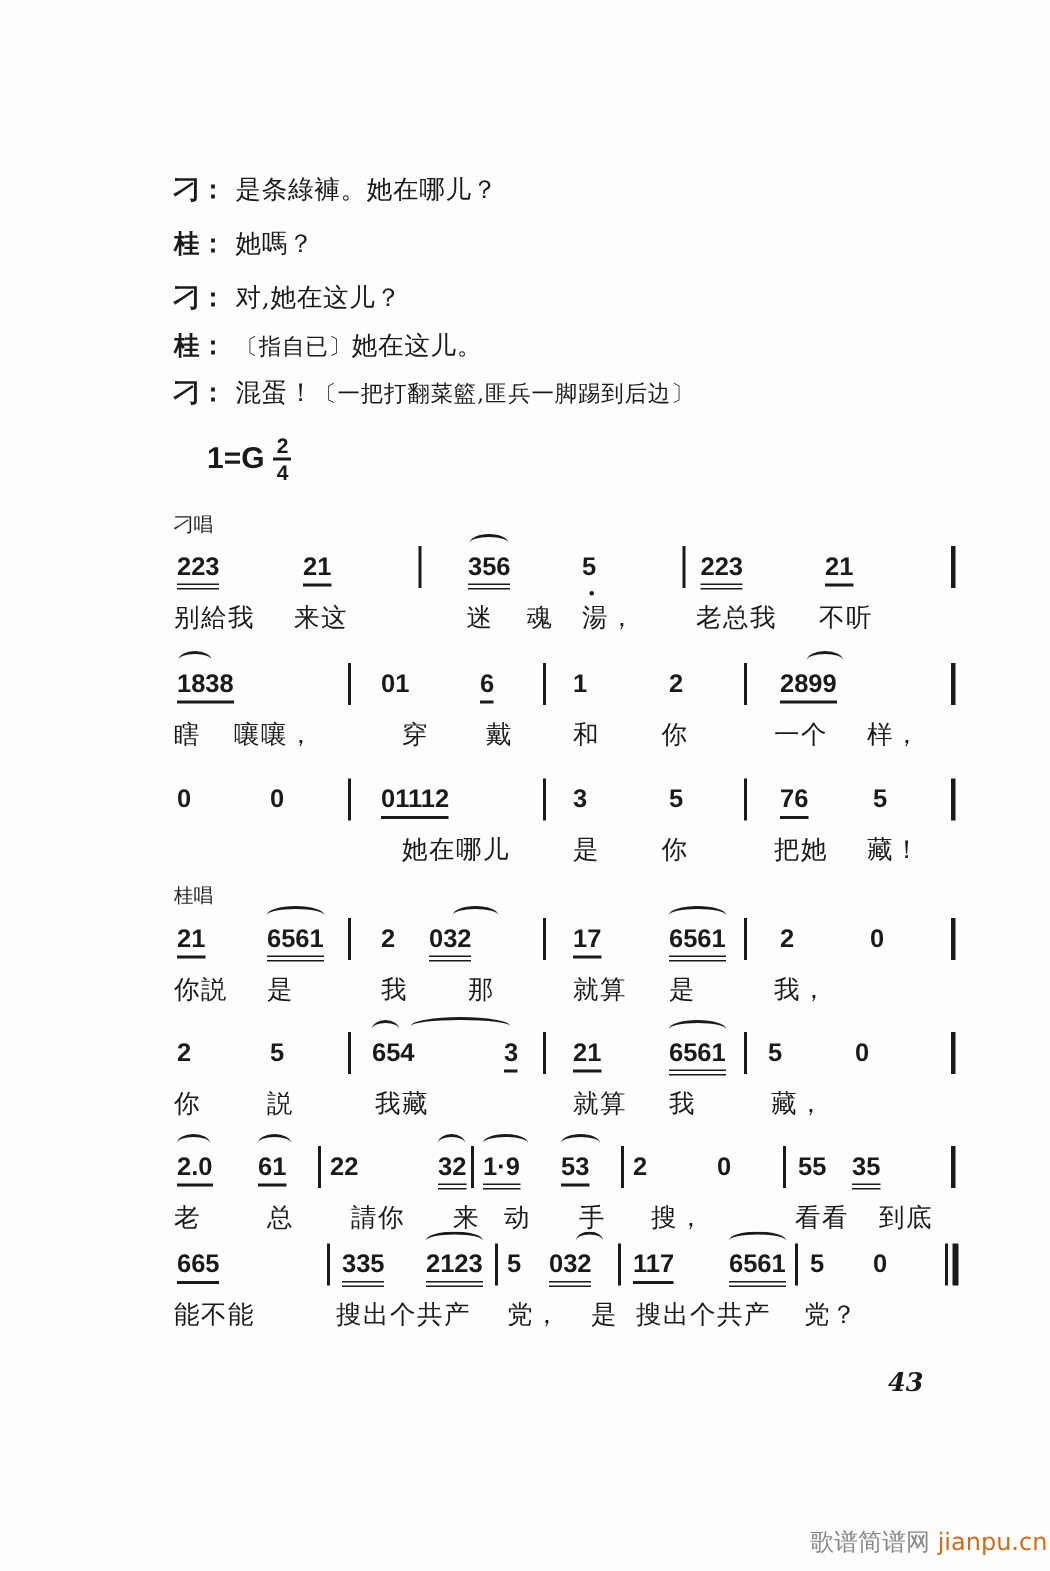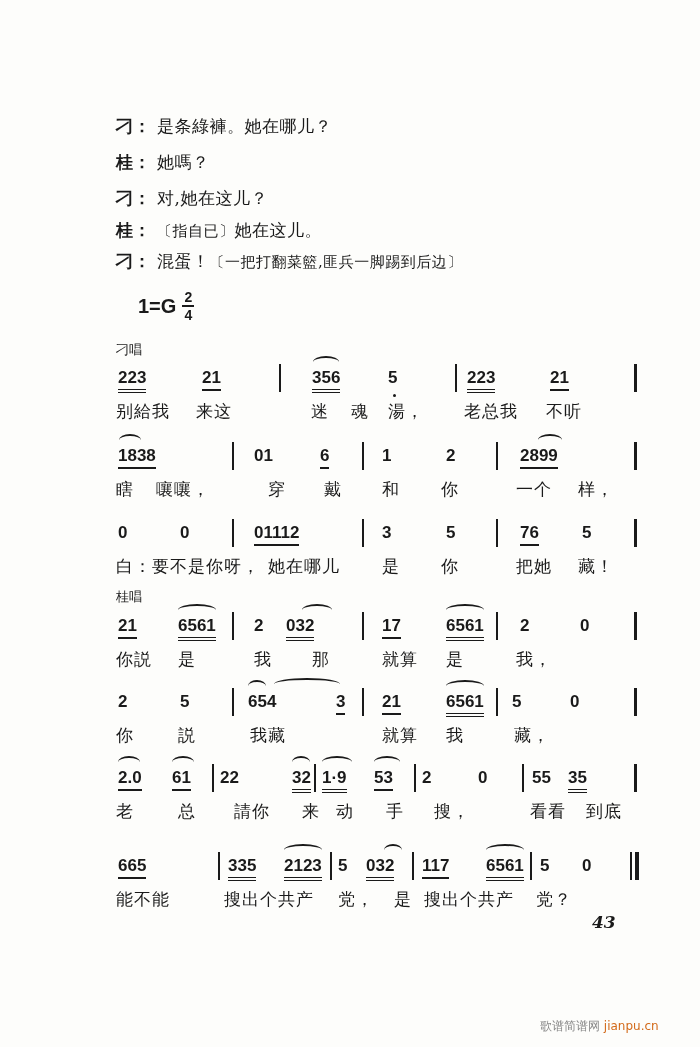--- a/index.html
+++ b/index.html
@@ -17,21 +17,21 @@
     .row { position:absolute; left:116px; width:520px; height:70px; }
     .note { position:absolute; font-family:"Liberation Sans", sans-serif; font-weight:bold; font-size:17px; }
     .note.ul { border-bottom:2px solid #1a1a1a; padding-bottom:1px; }
     .note.ul2 { border-bottom:4px double #1a1a1a; padding-bottom:1px; }
     .lyr { position:absolute; font-size:17px; top:32px; letter-spacing:1px; }
     .bar { position:absolute; width:2px; background:#1a1a1a; top:-4px; height:28px; }
     .bar.end { width:3px; }
     .slur { position:absolute; height:10px; border-top:2px solid #1a1a1a; border-radius:50% 50% 0 0; }
     .dot { position:absolute; width:3px; height:3px; background:#1a1a1a; border-radius:50%; }
     .pagenum { position:absolute; left:592px; top:912px; font-family:"DejaVu Serif", serif; font-style:italic; font-weight:bold; font-size:17px; }
-    .wm { position:absolute; left:540px; top:1018px; font-size:12px; color:#888; font-family:"DejaVu Sans", sans-serif; }
+    .wm { position:absolute; left:540px; top:1018px; font-size:16px; color:#888; font-family:"DejaVu Sans", sans-serif; }
     .wm .en { color:#d36a1a; }
   </style>
 </head>
 <body>
 
 <div class="dlg" style="top:115px"><span class="spk">刁：</span><span>是条綠褲。她在哪儿？</span></div>
 <div class="dlg" style="top:151px"><span class="spk">桂：</span><span>她嗎？</span></div>
 <div class="dlg" style="top:187px"><span class="spk">刁：</span><span>对,她在这儿？</span></div>
 <div class="dlg" style="top:219px"><span class="spk">桂：</span><span class="paren">〔指自已〕</span><span>她在这儿。</span></div>
 <div class="dlg" style="top:250px"><span class="spk">刁：</span><span>混蛋！</span><span class="paren">〔一把打翻菜籃,匪兵一脚踢到后边〕</span></div>
@@ -96,21 +96,20 @@
   <span class="note" style="left:64px">0</span>
   <span class="bar" style="left:116px"></span>
   <span class="note ul" style="left:138px">01112</span>
   <span class="bar" style="left:246px"></span>
   <span class="note" style="left:266px">3</span>
   <span class="note" style="left:330px">5</span>
   <span class="bar" style="left:380px"></span>
   <span class="note ul" style="left:404px">76</span>
   <span class="note" style="left:466px">5</span>
   <span class="bar end" style="left:518px"></span>
-  <span class="lyr" style="left:0">白：要不是你呀，</span>
   <span class="lyr" style="left:152px">她在哪儿</span>
   <span class="lyr" style="left:266px">是</span>
   <span class="lyr" style="left:325px">你</span>
   <span class="lyr" style="left:400px">把她</span>
   <span class="lyr" style="left:462px">藏！</span>
 </div>
 
 <div class="role" style="top:588px">桂唱</div>
 
 <div class="row" style="top:616px">
@@ -187,21 +186,21 @@
   <span class="lyr" style="left:62px">总</span>
   <span class="lyr" style="left:118px">請你</span>
   <span class="lyr" style="left:186px">来</span>
   <span class="lyr" style="left:220px">动</span>
   <span class="lyr" style="left:270px">手</span>
   <span class="lyr" style="left:318px">搜，</span>
   <span class="lyr" style="left:414px">看看</span>
   <span class="lyr" style="left:470px">到底</span>
 </div>
 
-<div class="row" style="top:856px">
+<div class="row" style="top:833px">
   <span class="note ul" style="left:2px">665</span>
   <span class="bar" style="left:102px"></span>
   <span class="note ul2" style="left:112px">335</span>
   <span class="slur" style="left:168px;top:-12px;width:38px"></span>
   <span class="note ul2" style="left:168px">2123</span>
   <span class="bar" style="left:214px"></span>
   <span class="note" style="left:222px">5</span>
   <span class="slur" style="left:268px;top:-12px;width:18px"></span>
   <span class="note ul2" style="left:250px">032</span>
   <span class="bar" style="left:296px"></span>

